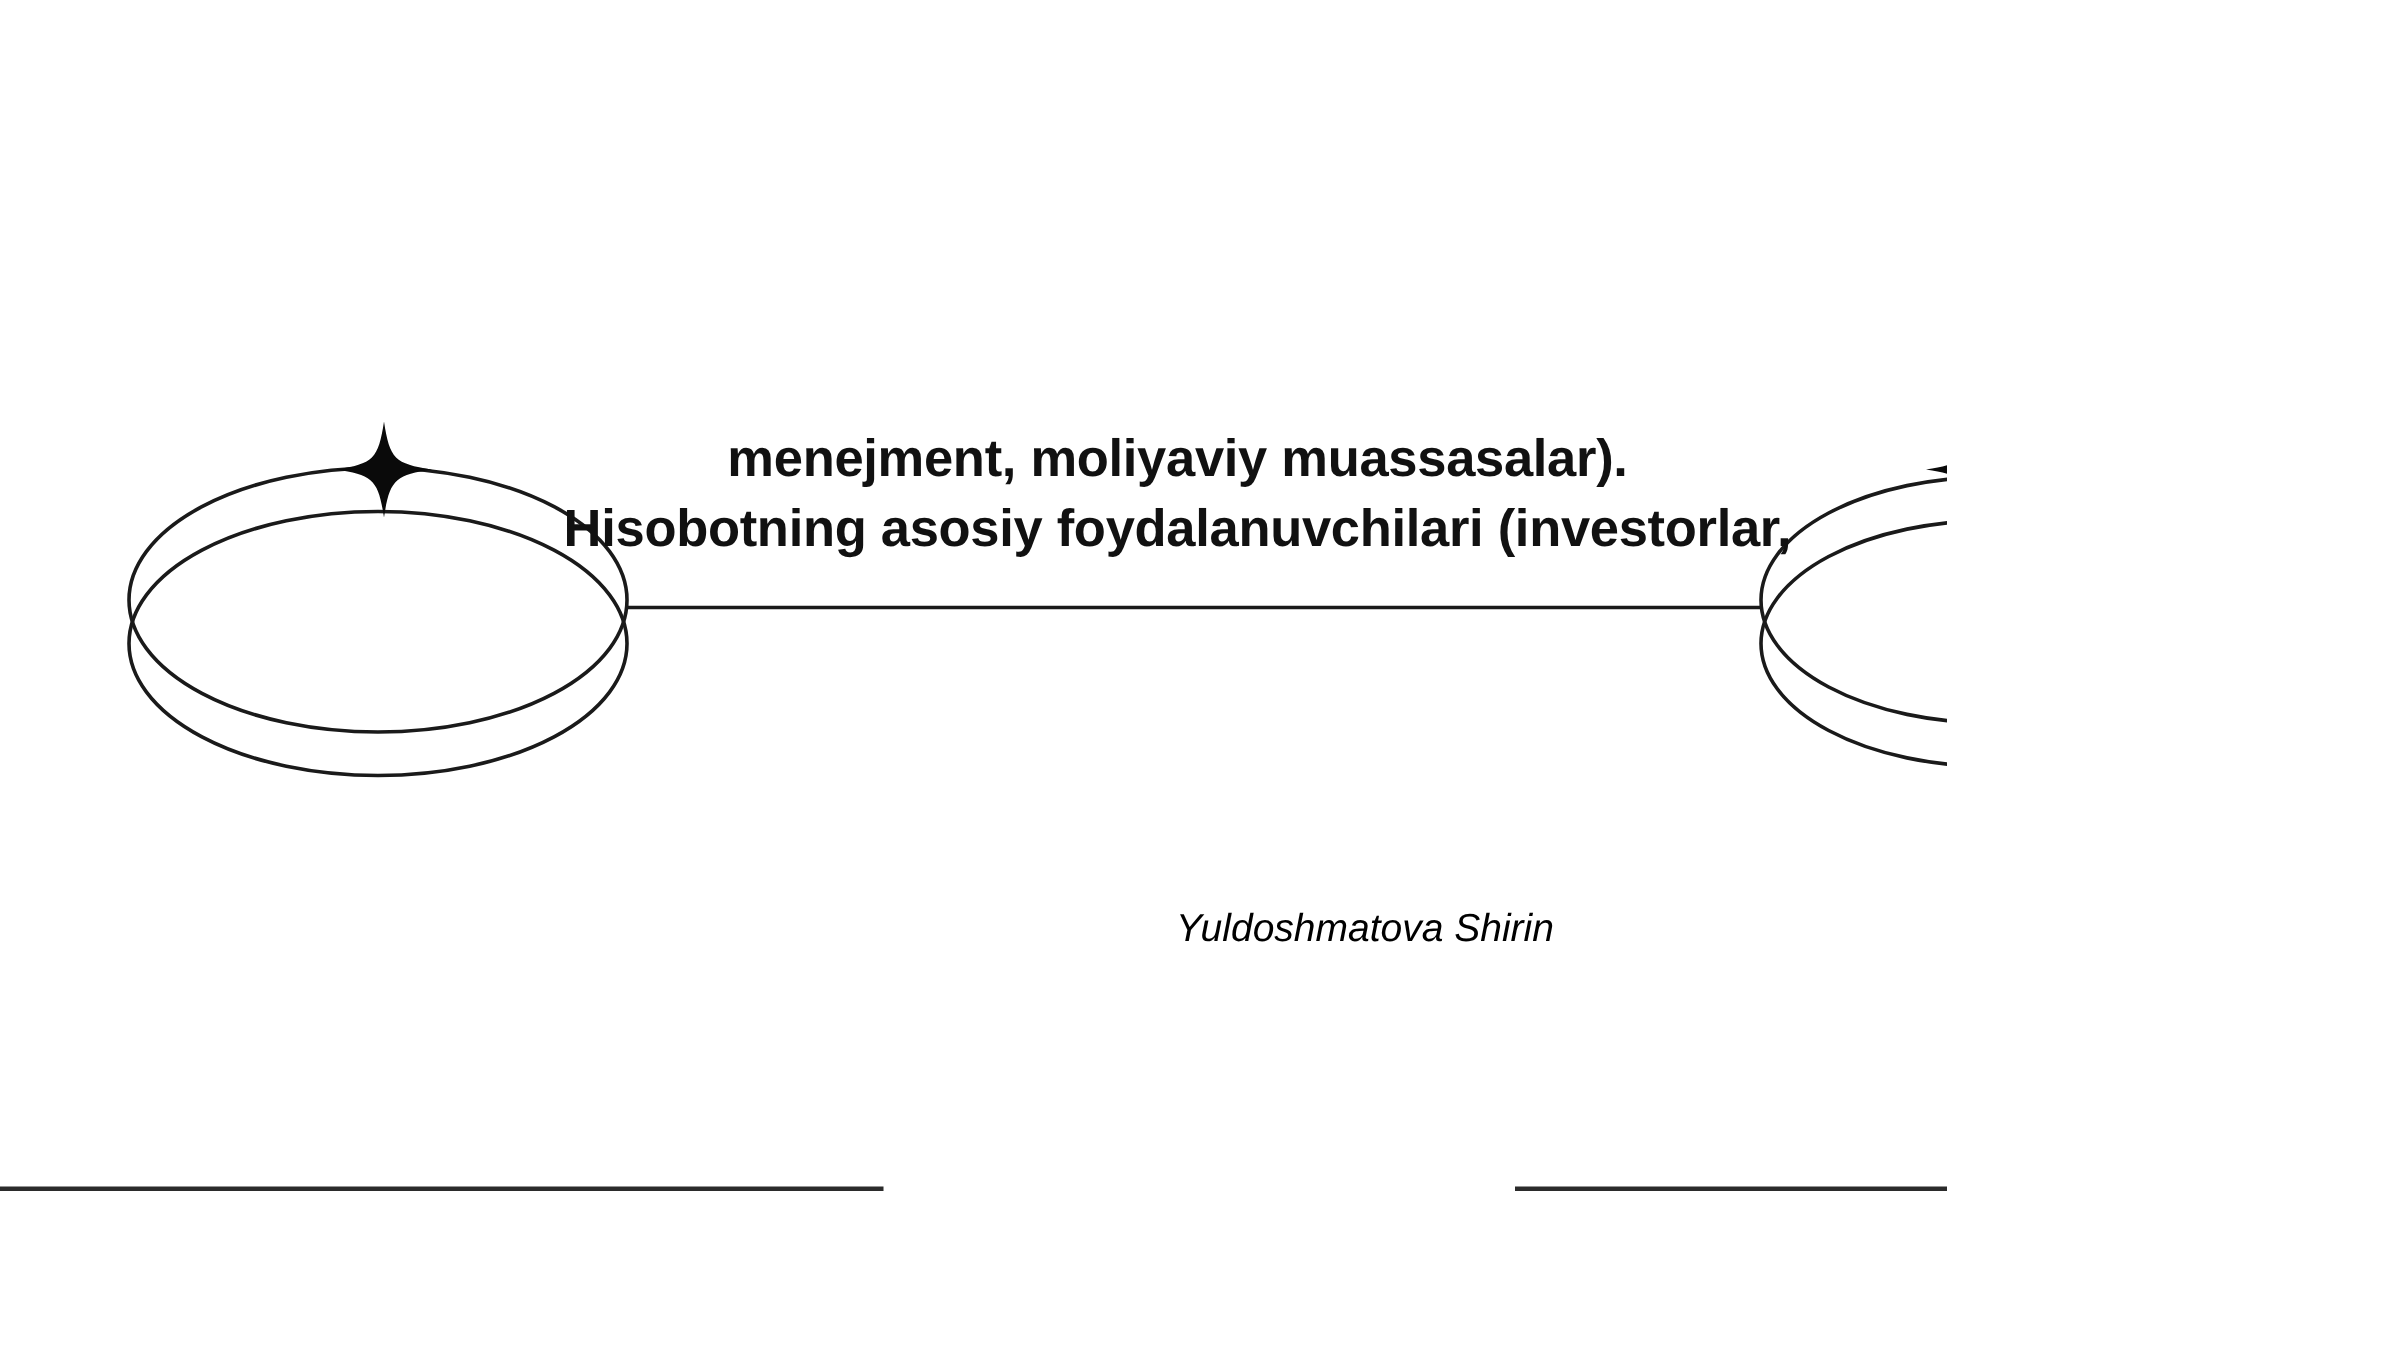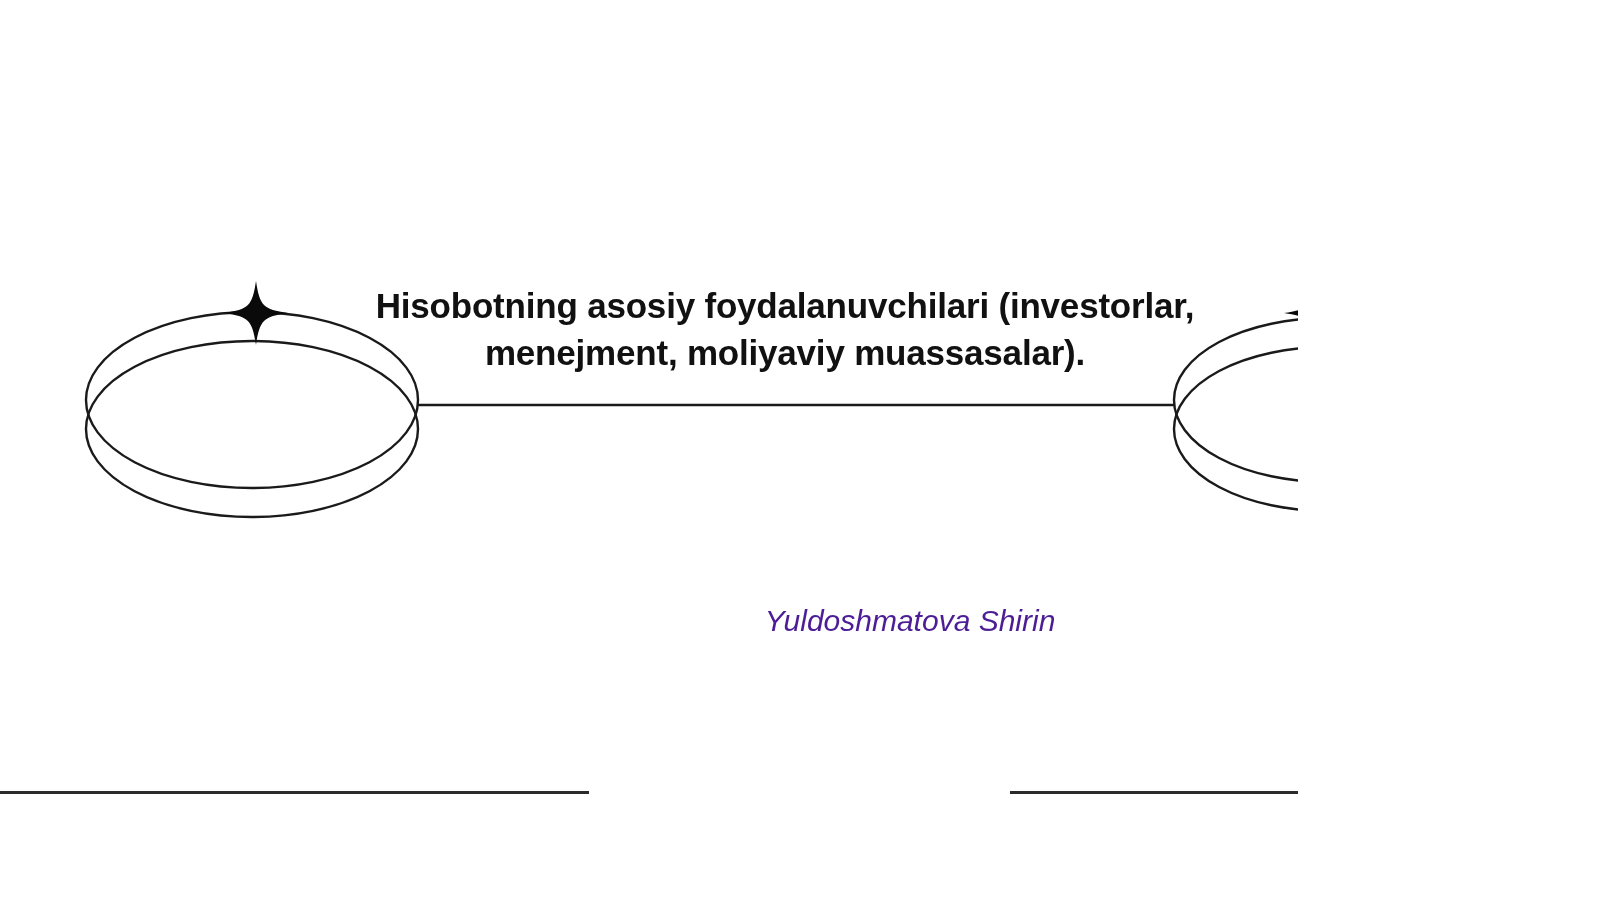--- a/index.html
+++ b/index.html
@@ -70,23 +70,23 @@
   
   #author {
     position: absolute;
     left: 560px;
     top: 602px;
     width: 700px;
     text-align: center;
     font-family: "Liberation Sans", sans-serif;
     font-style: italic;
     font-weight: 400;
-    font-size: 30px;
+    font-size: 26px;
     line-height: 1.25;
-    color: #4c1d95;
+    color: #000000;
     white-space: nowrap;
   }
 
   
   .bottom-rule {
     position: absolute;
     height: 3px;
     background: #2b2b2b;
     top: 791px;
   }
@@ -121,22 +121,22 @@
       <ellipse id="right-ellipse-bottom" cx="1328" cy="429" rx="154" ry="82" fill="none" stroke="#1a1a1a" stroke-width="2.4"></ellipse>
       <ellipse id="right-ellipse-top" cx="1328" cy="400" rx="154" ry="82" fill="none" stroke="#1a1a1a" stroke-width="2.4"></ellipse>
     </g>
 
     <path id="left-sparkle" d="M 256 281 C 259.84 305.96, 263.04 309.16, 288 313 C 263.04 316.84, 259.84 320.04, 256 345 C 252.16 320.04, 248.96 316.84, 224 313 C 248.96 309.16, 252.16 305.96, 256 281 Z" fill="#0a0a0a" stroke="none"></path>
 
     <path id="right-sparkle" d="M 1316 281 C 1319.84 305.96, 1323.04 309.16, 1348 313 C 1323.04 316.84, 1319.84 320.04, 1316 345 C 1312.16 320.04, 1308.96 316.84, 1284 313 C 1308.96 309.16, 1312.16 305.96, 1316 281 Z" fill="#0a0a0a" stroke="none"></path>
   </svg>
 
   <div id="title-block" style="color: rgb(17, 17, 17);">
+    <span id="title-line-2">menejment, moliyaviy muassasalar).</span>
     <span id="title-line-1">Hisobotning asosiy foydalanuvchilari (investorlar,</span>
-    <span id="title-line-2">menejment, moliyaviy muassasalar).</span>
   </div>
 
   <div id="author">Yuldoshmatova Shirin</div>
 
   <div id="bottom-rule-left" class="bottom-rule" style="background: rgb(43, 43, 43);"></div>
   <div id="bottom-rule-right" class="bottom-rule" style="background: rgb(43, 43, 43);"></div>
 
 </div>
 
 </body></html>

